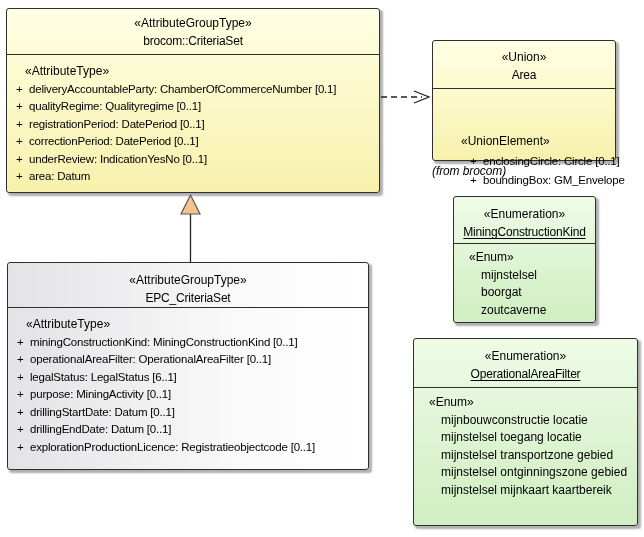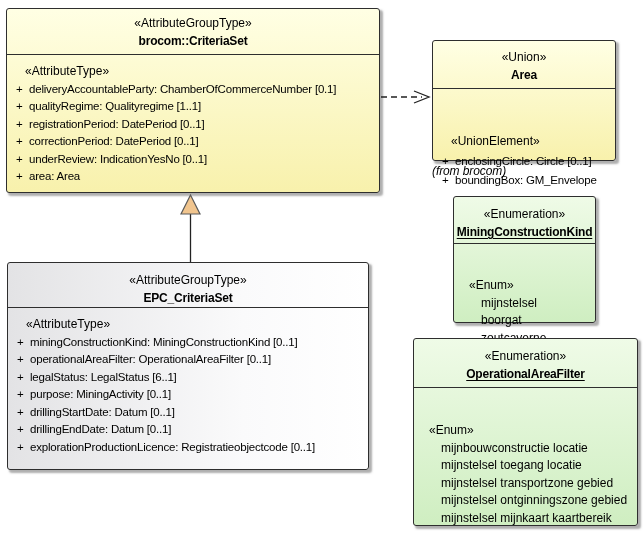--- a/index.html
+++ b/index.html
@@ -7,35 +7,35 @@
     position:relative;width:644px;height:537px;background:#ffffff;
     font-family:"Liberation Sans", sans-serif;color:#000;overflow:hidden;
   }
   .uml-box{
     position:absolute;box-sizing:border-box;
     border:1.5px solid #2e2e2e;border-radius:3px;
     box-shadow:2.5px 2.5px 2px rgba(110,110,110,0.55);
     display:flex;flex-direction:column;
   }
   .fill-yellow{background:linear-gradient(180deg,#FFFFE4 0%,#F8F1AC 100%);}
-  .fill-green {background:linear-gradient(180deg,#EFFBE7 0%,#CFEEC1 100%);gap:28px;}
+  .fill-green {background:linear-gradient(180deg,#EFFBE7 0%,#CFEEC1 100%);}
   .fill-gray  {background:linear-gradient(90deg,#E3E3E5 0%,#FAFAFB 65%,#FFFFFF 100%);}
   .box-header{
     box-sizing:border-box;border-bottom:1.5px solid #2e2e2e;
     text-align:center;flex:none;
   }
   .stereotype{font-size:12px;line-height:18px;}
-  .box-name{font-size:12px;font-weight:bold;line-height:18px;letter-spacing:-0.2px;}
+  .box-name{font-size:12px;font-weight:normal;line-height:18px;letter-spacing:-0.2px;}
   .box-name.underlined{text-decoration:underline;text-underline-offset:2px;}
   .box-body{flex:1;font-size:11.5px;box-sizing:border-box;}
   .section-st{padding-left:18px;line-height:17.5px;font-size:12px;white-space:nowrap;}
   .attr-row{display:flex;line-height:17.5px;white-space:nowrap;}
   .attr-row .vis{flex:none;padding-left:9px;width:22px;box-sizing:border-box;}
   .attr-row .attr-text{letter-spacing:-0.2px;}
-  .row-tall{line-height:19.5px;}
+  .row-tall{line-height:19.5px;padding-left:28px;}
   .literal{padding-left:27px;line-height:17.5px;font-size:12px;white-space:nowrap;}
   .origin-note{
     position:absolute;text-align:left;font-style:italic;font-size:12px;
     letter-spacing:-0.1px;
   }
   .overlay{position:absolute;left:0;top:0;pointer-events:none;}
 </style>
 </head>
 <body>
 
@@ -47,37 +47,37 @@
       <div class="box-name">brocom::CriteriaSet</div>
     </div>
     <div class="box-body" style="padding-top:8px;">
       <div class="section-st">«AttributeType»</div>
       <div class="attr-row">
           <span class="vis">+</span>
           <span class="attr-text">deliveryAccountableParty: ChamberOfCommerceNumber [0.1]</span>
         </div>
       <div class="attr-row">
           <span class="vis">+</span>
-          <span class="attr-text">qualityRegime: Qualityregime [1..1]</span>
+          <span class="attr-text">qualityRegime: Qualityregime [0..1]</span>
         </div>
       <div class="attr-row">
           <span class="vis">+</span>
           <span class="attr-text">registrationPeriod: DatePeriod [0..1]</span>
         </div>
       <div class="attr-row">
           <span class="vis">+</span>
           <span class="attr-text">correctionPeriod: DatePeriod [0..1]</span>
         </div>
       <div class="attr-row">
           <span class="vis">+</span>
           <span class="attr-text">underReview: IndicationYesNo [0..1]</span>
         </div>
       <div class="attr-row">
           <span class="vis">+</span>
-          <span class="attr-text">area: Area</span>
+          <span class="attr-text">area: Datum</span>
         </div>
     </div>
   </div>
 
   <div class="uml-box fill-yellow" style="left:432px;top:40px;width:184px;height:121px;gap:38px;">
     <div class="box-header" style="height:48px;padding-top:7px;">
       <div class="stereotype">«Union»</div>
       <div class="box-name">Area</div>
     </div>
     <div class="box-body" style="padding-top:5px;">

